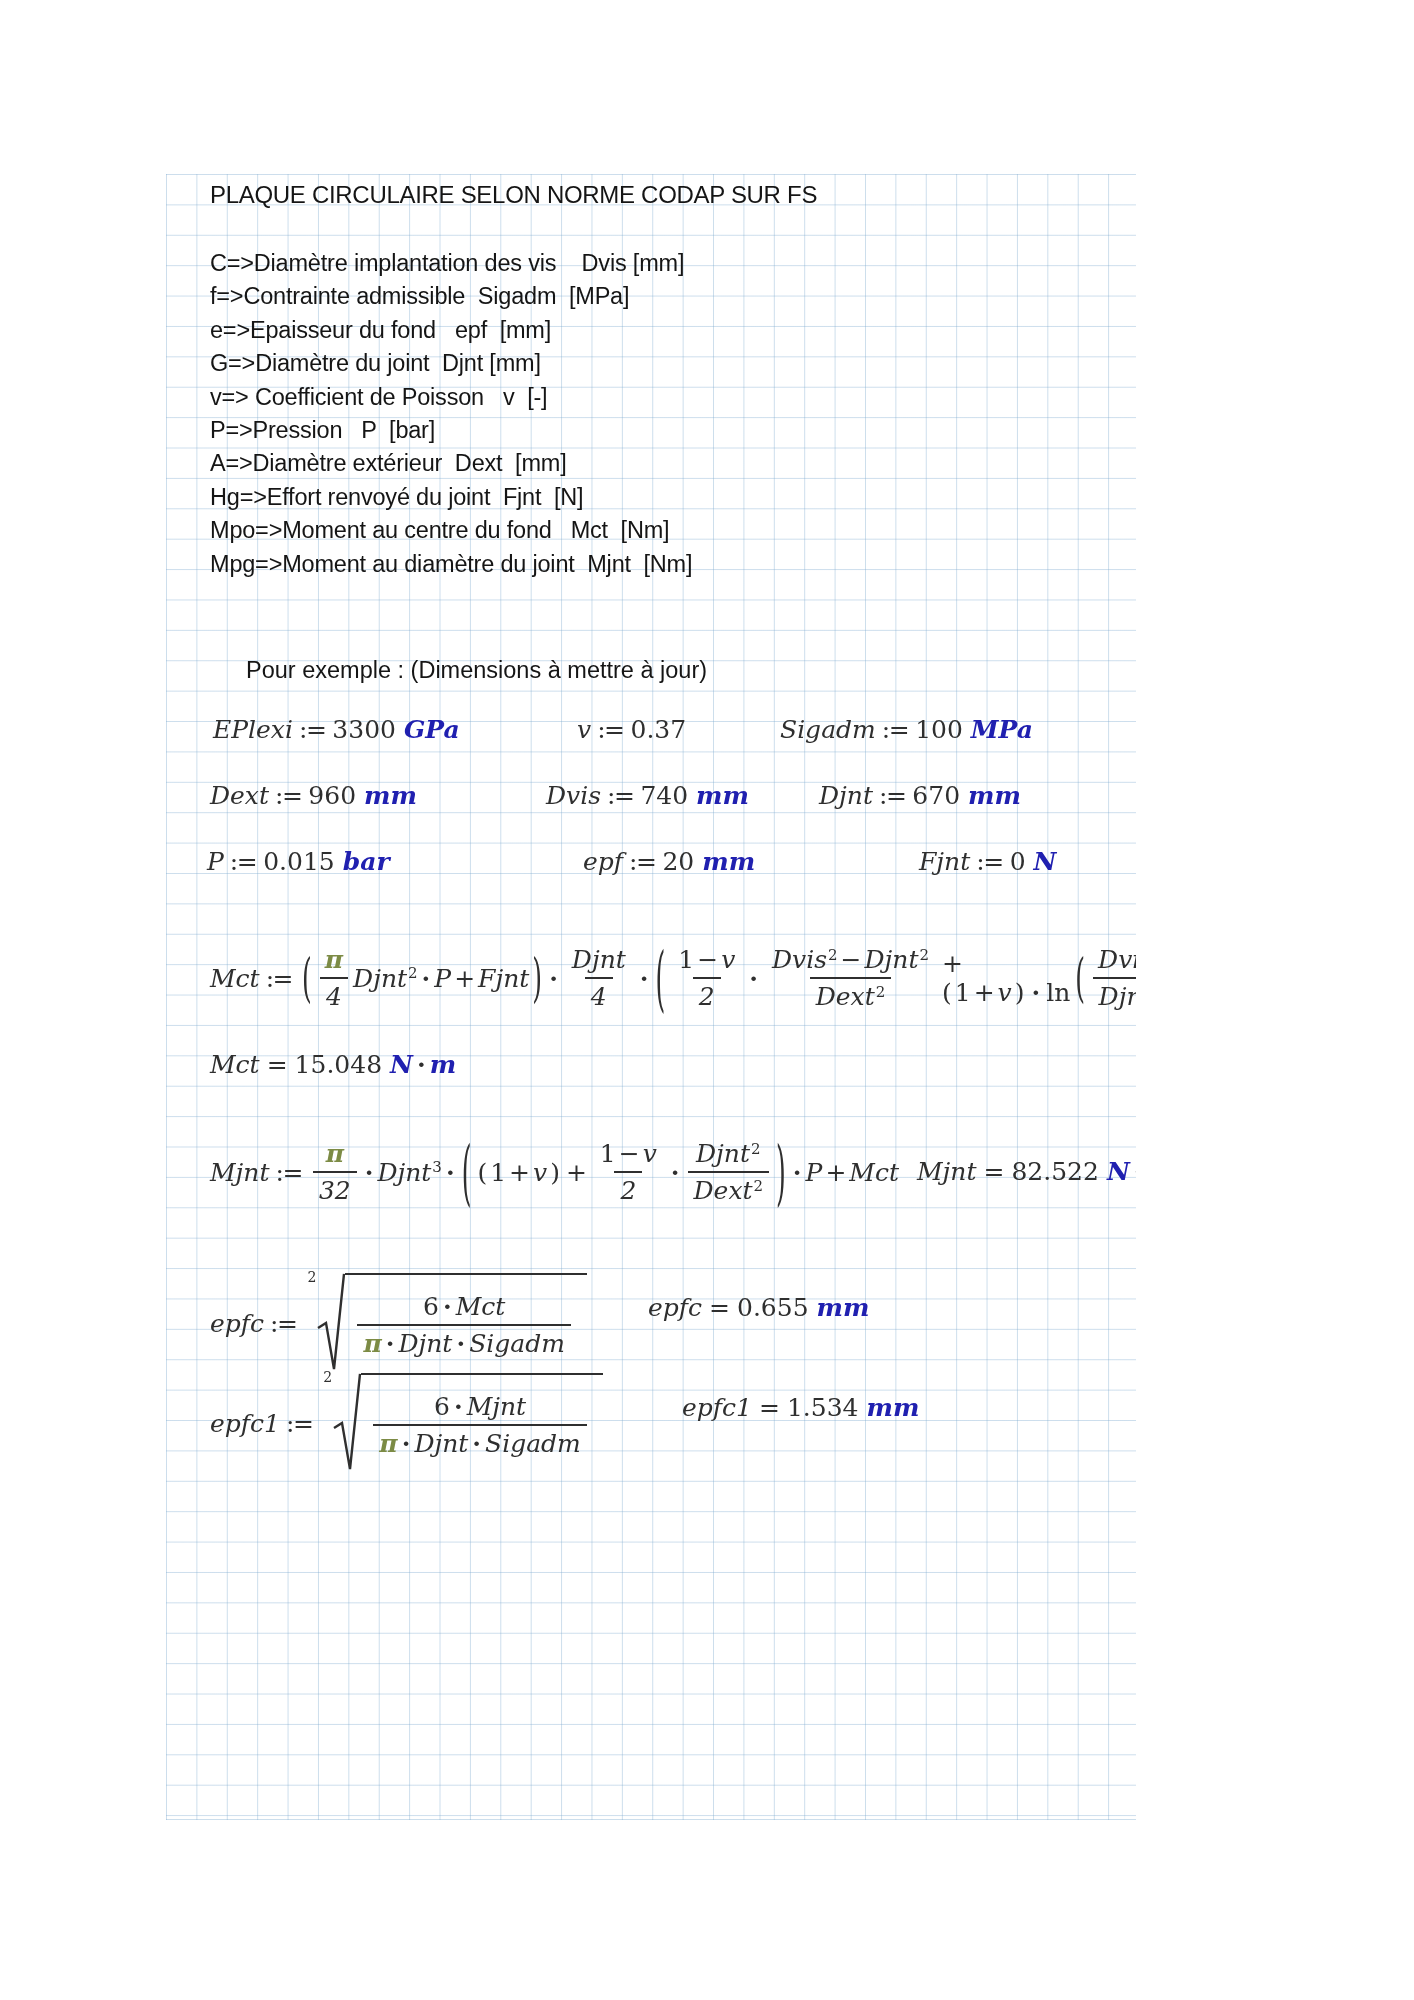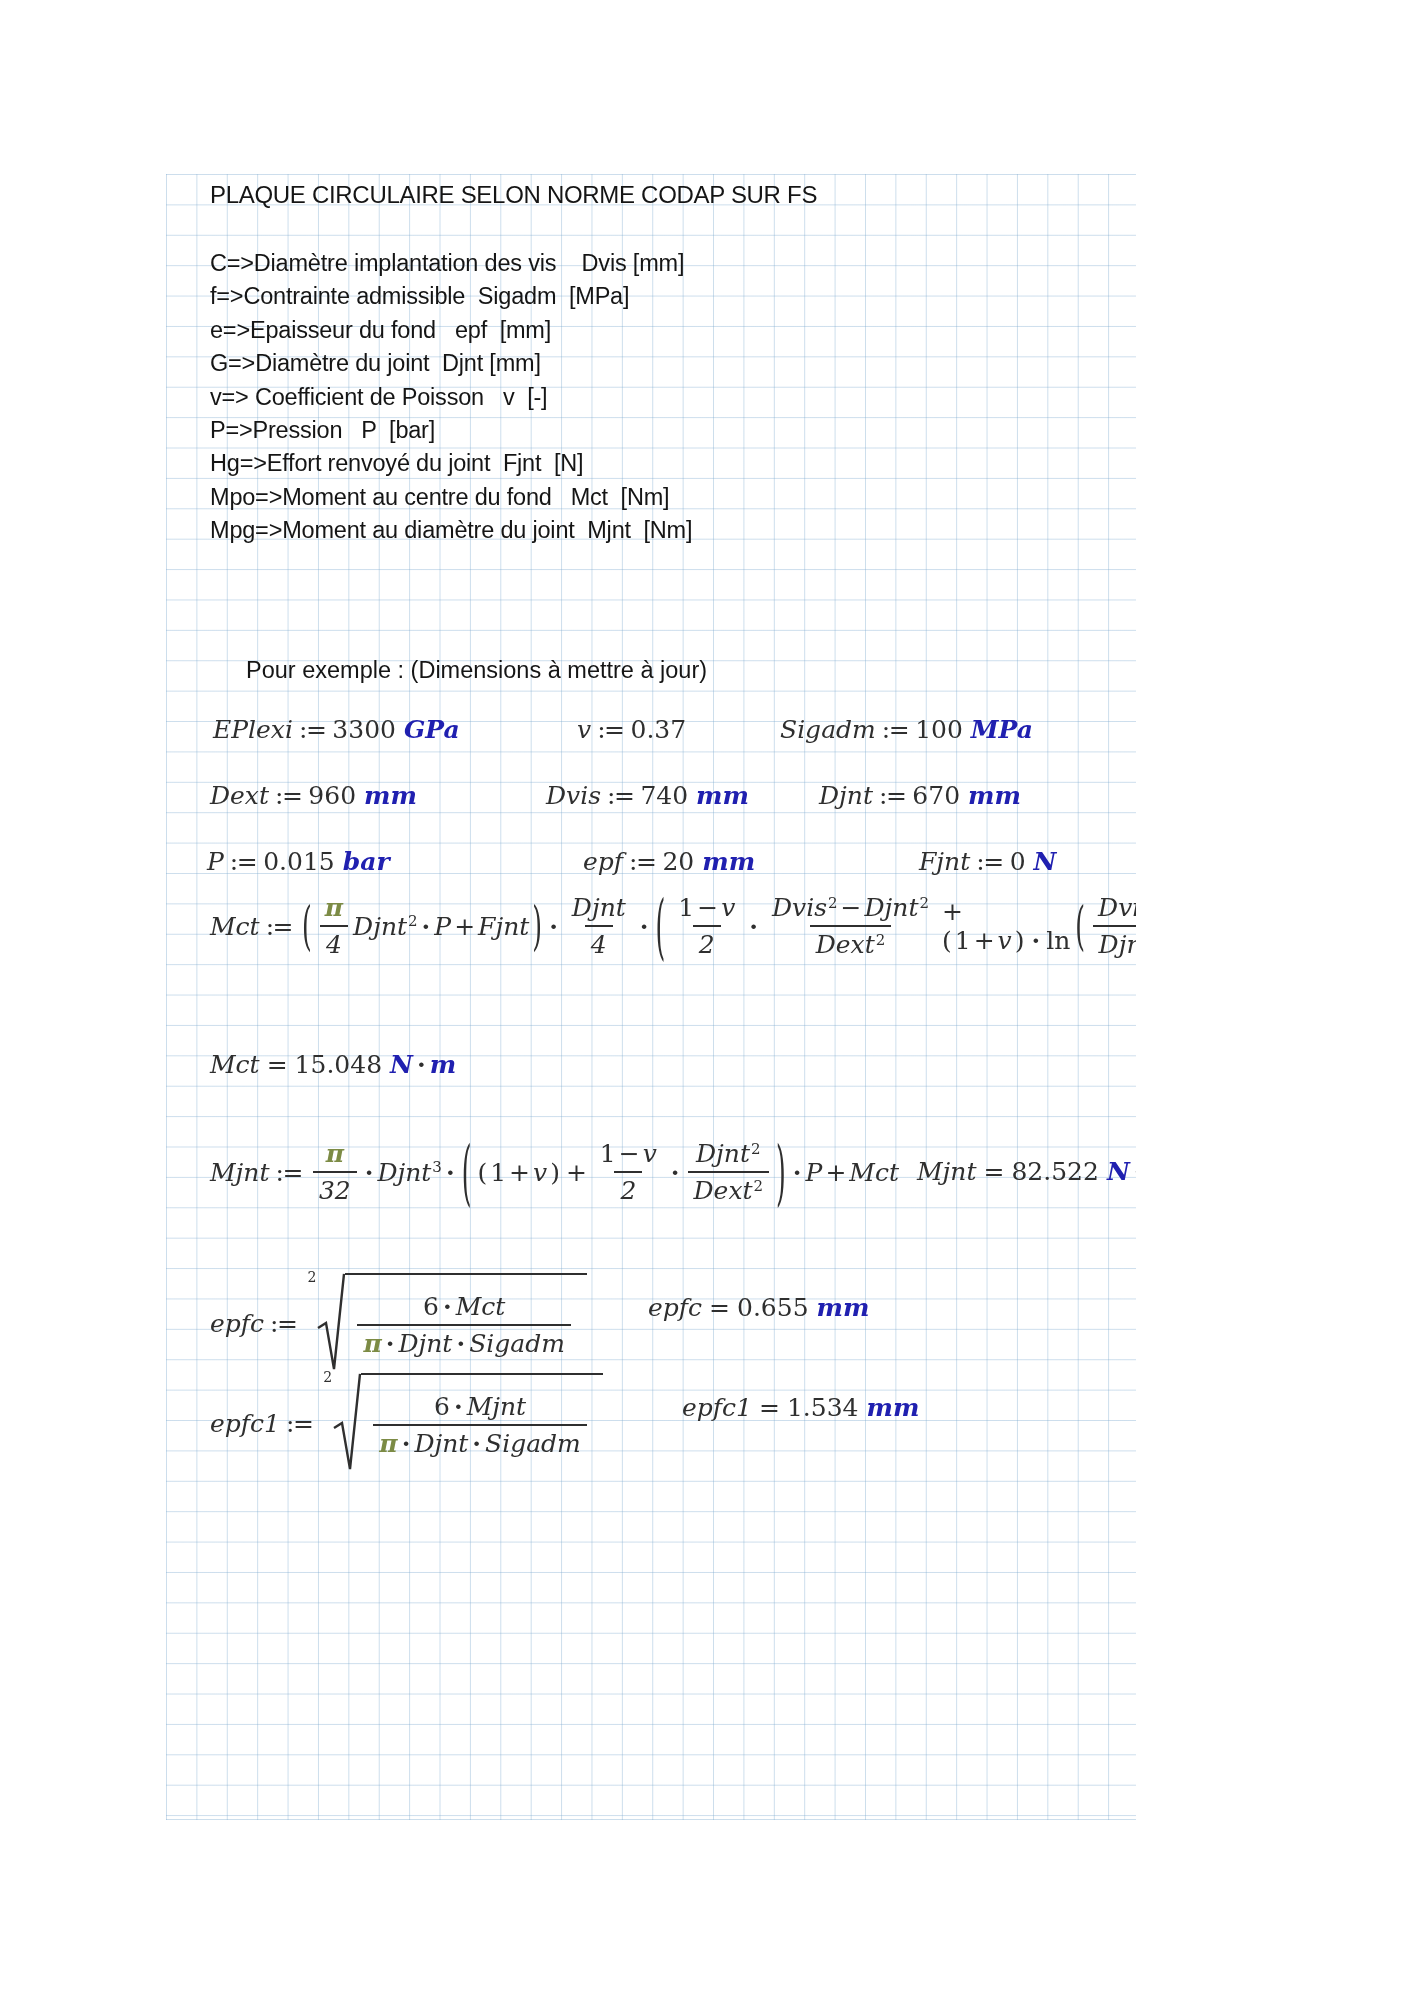--- a/index.html
+++ b/index.html
@@ -59,20 +59,21 @@
 
   <div class="text title">PLAQUE CIRCULAIRE SELON NORME CODAP SUR FS</div>
 
   <div class="text legend">
     <div>C=&gt;Diamètre implantation des vis    Dvis [mm]</div>
     <div>f=&gt;Contrainte admissible  Sigadm  [MPa]</div>
     <div>e=&gt;Epaisseur du fond   epf  [mm]</div>
     <div>G=&gt;Diamètre du joint  Djnt [mm]</div>
     <div>v=&gt; Coefficient de Poisson   v  [-]</div>
     <div>P=&gt;Pression   P  [bar]</div>
+    <div>A=&gt;Diamètre extérieur  Dext  [mm]</div>
     <div>Hg=&gt;Effort renvoyé du joint  Fjnt  [N]</div>
     <div>Mpo=&gt;Moment au centre du fond   Mct  [Nm]</div>
     <div>Mpg=&gt;Moment au diamètre du joint  Mjnt  [Nm]</div>
   </div>
 
   <div class="text example">Pour exemple : (Dimensions à mettre à jour)</div>
 
   <div class="math" style="left:213px;top:715px;">
     <span class="grp"><span class="mvar">EPlexi</span><span class="mop assign">:=</span><span class="mnum">3300</span><span class="munit uml">GPa</span></span>
   </div>
@@ -96,21 +97,21 @@
   <div class="math" style="left:207px;top:847px;">
     <span class="grp"><span class="mvar">P</span><span class="mop assign">:=</span><span class="mnum">0.015</span><span class="munit uml">bar</span></span>
   </div>
   <div class="math" style="left:583px;top:847px;">
     <span class="grp"><span class="mvar">epf</span><span class="mop assign">:=</span><span class="mnum">20</span><span class="munit uml">mm</span></span>
   </div>
   <div class="math" style="left:919px;top:847px;align-items:center;">
     <span class="grp"><span class="mvar">Fjnt</span><span class="mop assign">:=</span><span class="mnum">0</span><span class="munit uml">N</span></span>
   </div>
 
-  <div class="math" style="left:210px;top:893px;">
+  <div class="math" style="left:210px;top:945px;">
     <span class="grp"><span class="mvar">Mct</span><span class="mop assign">:=</span></span>
     <span class="paren">(</span>
     <span class="frac">
         <span class="num"><span class="pi">π</span></span>
         <span class="den">4</span>
       </span>
     <span class="grp"><span class="mvar">Djnt</span><span class="sup">2</span><span class="mop dot">·</span><span class="mvar">P</span><span class="mop">+</span><span class="mvar">Fjnt</span></span>
     <span class="paren">)</span>
     <span class="grp"><span class="mop dot">·</span></span>
     <span class="frac">

